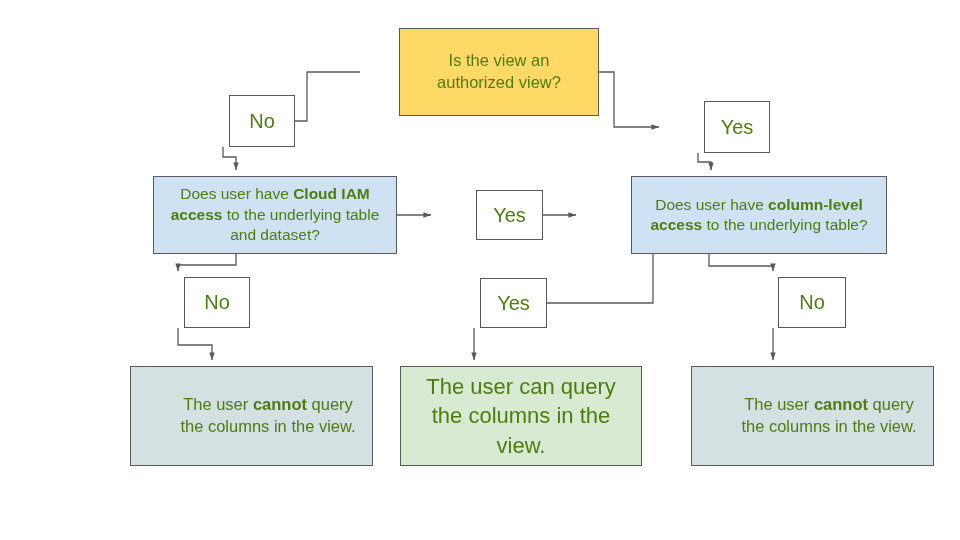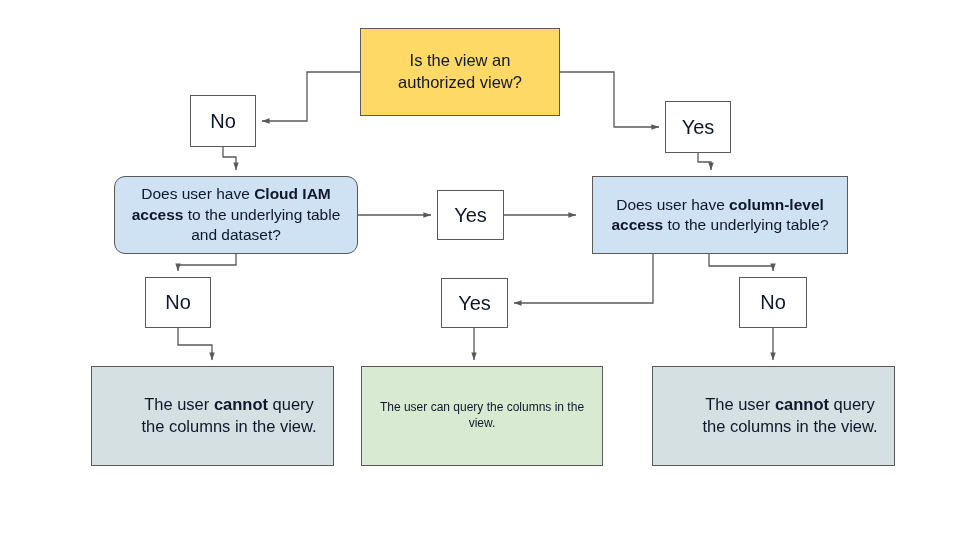--- a/index.html
+++ b/index.html
@@ -28,23 +28,24 @@
     pointer-events: none;
   }
   .node {
     position: absolute;
     box-sizing: border-box;
     border: 1px solid #595959;
     display: flex;
     align-items: center;
     justify-content: center;
     text-align: center;
-    color: #0f172a;
+    color: #4d7c0f;
     line-height: 1.32;
     z-index: 2;
+    margin-left: 39px;
   }
   .node .txt {
     display: block;
     padding: 0 8px;
     white-space: pre-line;
   }
   .decision-yellow {
     background: #ffd966;
     font-size: 16.5px;
   }
@@ -56,21 +57,21 @@
     background: #ffffff;
     font-size: 20px;
   }
   .result-gray {
     background: #d5e0e3;
     font-size: 16.5px;
     padding-left: 33px;
   }
   .result-green {
     background: #d9ead3;
-    font-size: 12px;
+    font-size: 22px;
   }
   .node b {
     font-weight: bold;
   }
 </style>
 </head>
 <body>
 
 <div id="canvas">
 
@@ -114,21 +115,21 @@
   </div>
 
   <div class="node label-box" style="left:190px; top:95px; width:66px; height:52px;">
     <span class="txt">No</span>
   </div>
 
   <div class="node label-box" style="left:665px; top:101px; width:66px; height:52px;">
     <span class="txt">Yes</span>
   </div>
 
-  <div class="node decision-blue" style="left:114px; top:176px; width:244px; height:78px;border-radius:11px;">
+  <div class="node decision-blue" style="left:114px; top:176px; width:244px; height:78px;">
     <span class="txt">Does user have <b>Cloud IAM access</b> to the underlying table and dataset?</span>
   </div>
 
   <div class="node decision-blue" style="left:592px; top:176px; width:256px; height:78px;justify-content:flex-end;">
     <span class="txt">Does user have <b>column-level access</b> to the underlying table?</span>
   </div>
 
   <div class="node label-box" style="left:437px; top:190px; width:67px; height:50px;">
     <span class="txt">Yes</span>
   </div>

